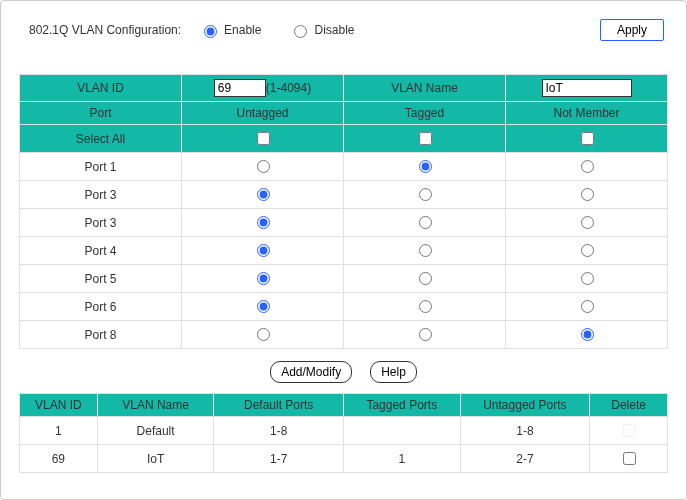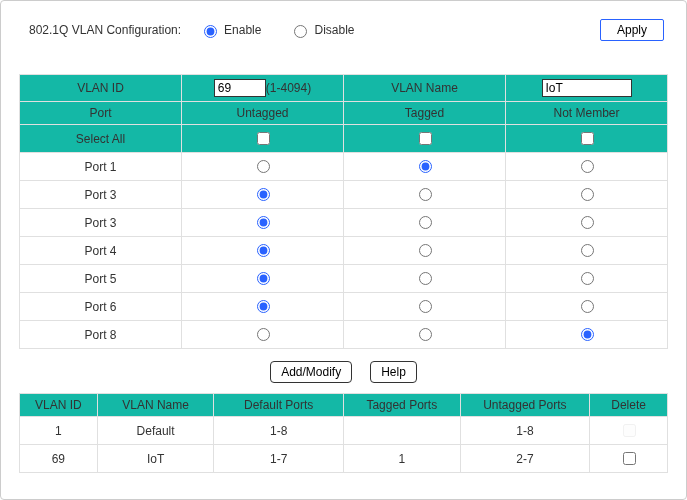--- a/index.html
+++ b/index.html
@@ -92,21 +92,21 @@
       justify-content: center;
       gap: 18px;
       margin: 10px 0;
     }
     .std-btn {
       border: 1px solid #333;
       background: #fff;
       color: #000;
       padding: 3px 10px;
       font-size: 12px;
-      border-radius: 4px;
+      border-radius: 10px;
       cursor: pointer;
     }
     .member-table {
       margin-top: 6px;
     }
     .del-checkbox-disabled {
       opacity: 0.3;
     }
   </style>
 </head>

